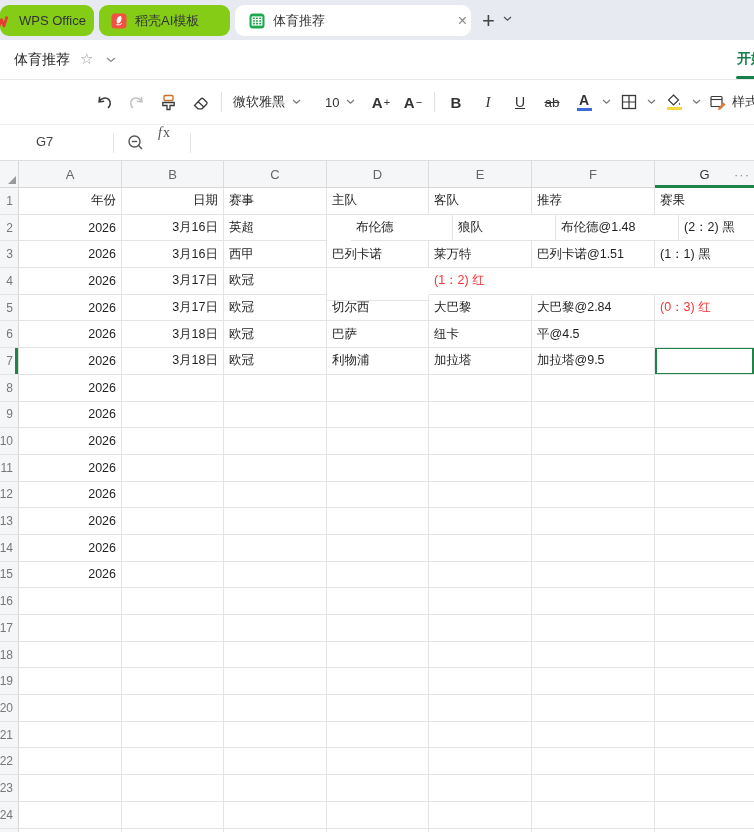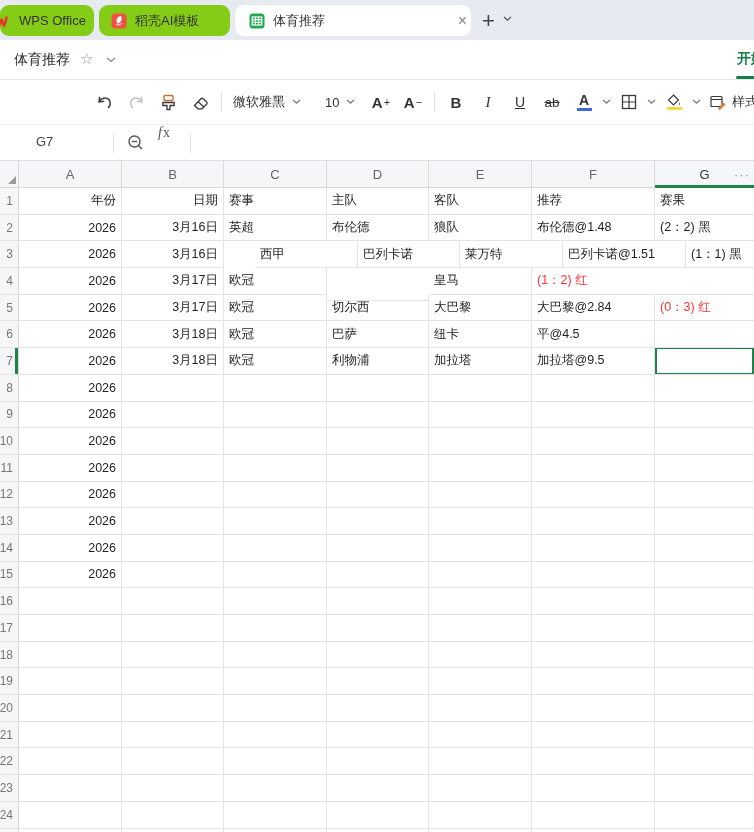--- a/index.html
+++ b/index.html
@@ -294,42 +294,41 @@
         <div class="cell" style="width: 102px;">主队</div>
         <div class="cell" style="width: 103px;">客队</div>
         <div class="cell" style="width: 123px;">推荐</div>
         <div class="cell flex">赛果</div>
       </div>
       <div class="grid-row">
         <div class="row-hdr">2</div>
         <div class="cell ar" style="width: 103px;">2026</div>
         <div class="cell ar" style="width: 102px;">3月16日</div>
         <div class="cell" style="width: 103px;">英超</div>
-        <div class="cell" style="width: 102px;">布伦德</div>
+        <div class="cell" style="width: 102px; margin-left: 24px;">布伦德</div>
         <div class="cell" style="width: 103px;">狼队</div>
         <div class="cell" style="width: 123px;">布伦德@1.48</div>
         <div class="cell flex">(2：2) 黑</div>
       </div>
       <div class="grid-row">
         <div class="row-hdr">3</div>
         <div class="cell ar" style="width: 103px;">2026</div>
         <div class="cell ar" style="width: 102px;">3月16日</div>
-        <div class="cell" style="width: 103px; margin-left: 31px;">西甲</div>
+        <div class="cell" style="width: 103px;">西甲</div>
         <div class="cell" style="width: 102px;">巴列卡诺</div>
         <div class="cell" style="width: 103px;">莱万特</div>
         <div class="cell" style="width: 123px;">巴列卡诺@1.51</div>
         <div class="cell flex">(1：1) 黑</div>
       </div>
       <div class="grid-row">
         <div class="row-hdr">4</div>
         <div class="cell ar" style="width: 103px;">2026</div>
         <div class="cell ar" style="width: 102px;">3月17日</div>
         <div class="cell" style="width: 103px;">欧冠</div>
         <div class="cell" style="width: 102px; margin-top: 32px;">曼城</div>
-        <div class="cell" style="width: 103px;">皇马</div>
         <div class="cell flex red">(1：2) 红</div>
       </div>
       <div class="grid-row">
         <div class="row-hdr">5</div>
         <div class="cell ar" style="width: 103px;">2026</div>
         <div class="cell ar" style="width: 102px;">3月17日</div>
         <div class="cell" style="width: 103px;">欧冠</div>
         <div class="cell" style="width: 102px;">切尔西</div>
         <div class="cell" style="width: 103px;">大巴黎</div>
         <div class="cell" style="width: 123px;">大巴黎@2.84</div>

